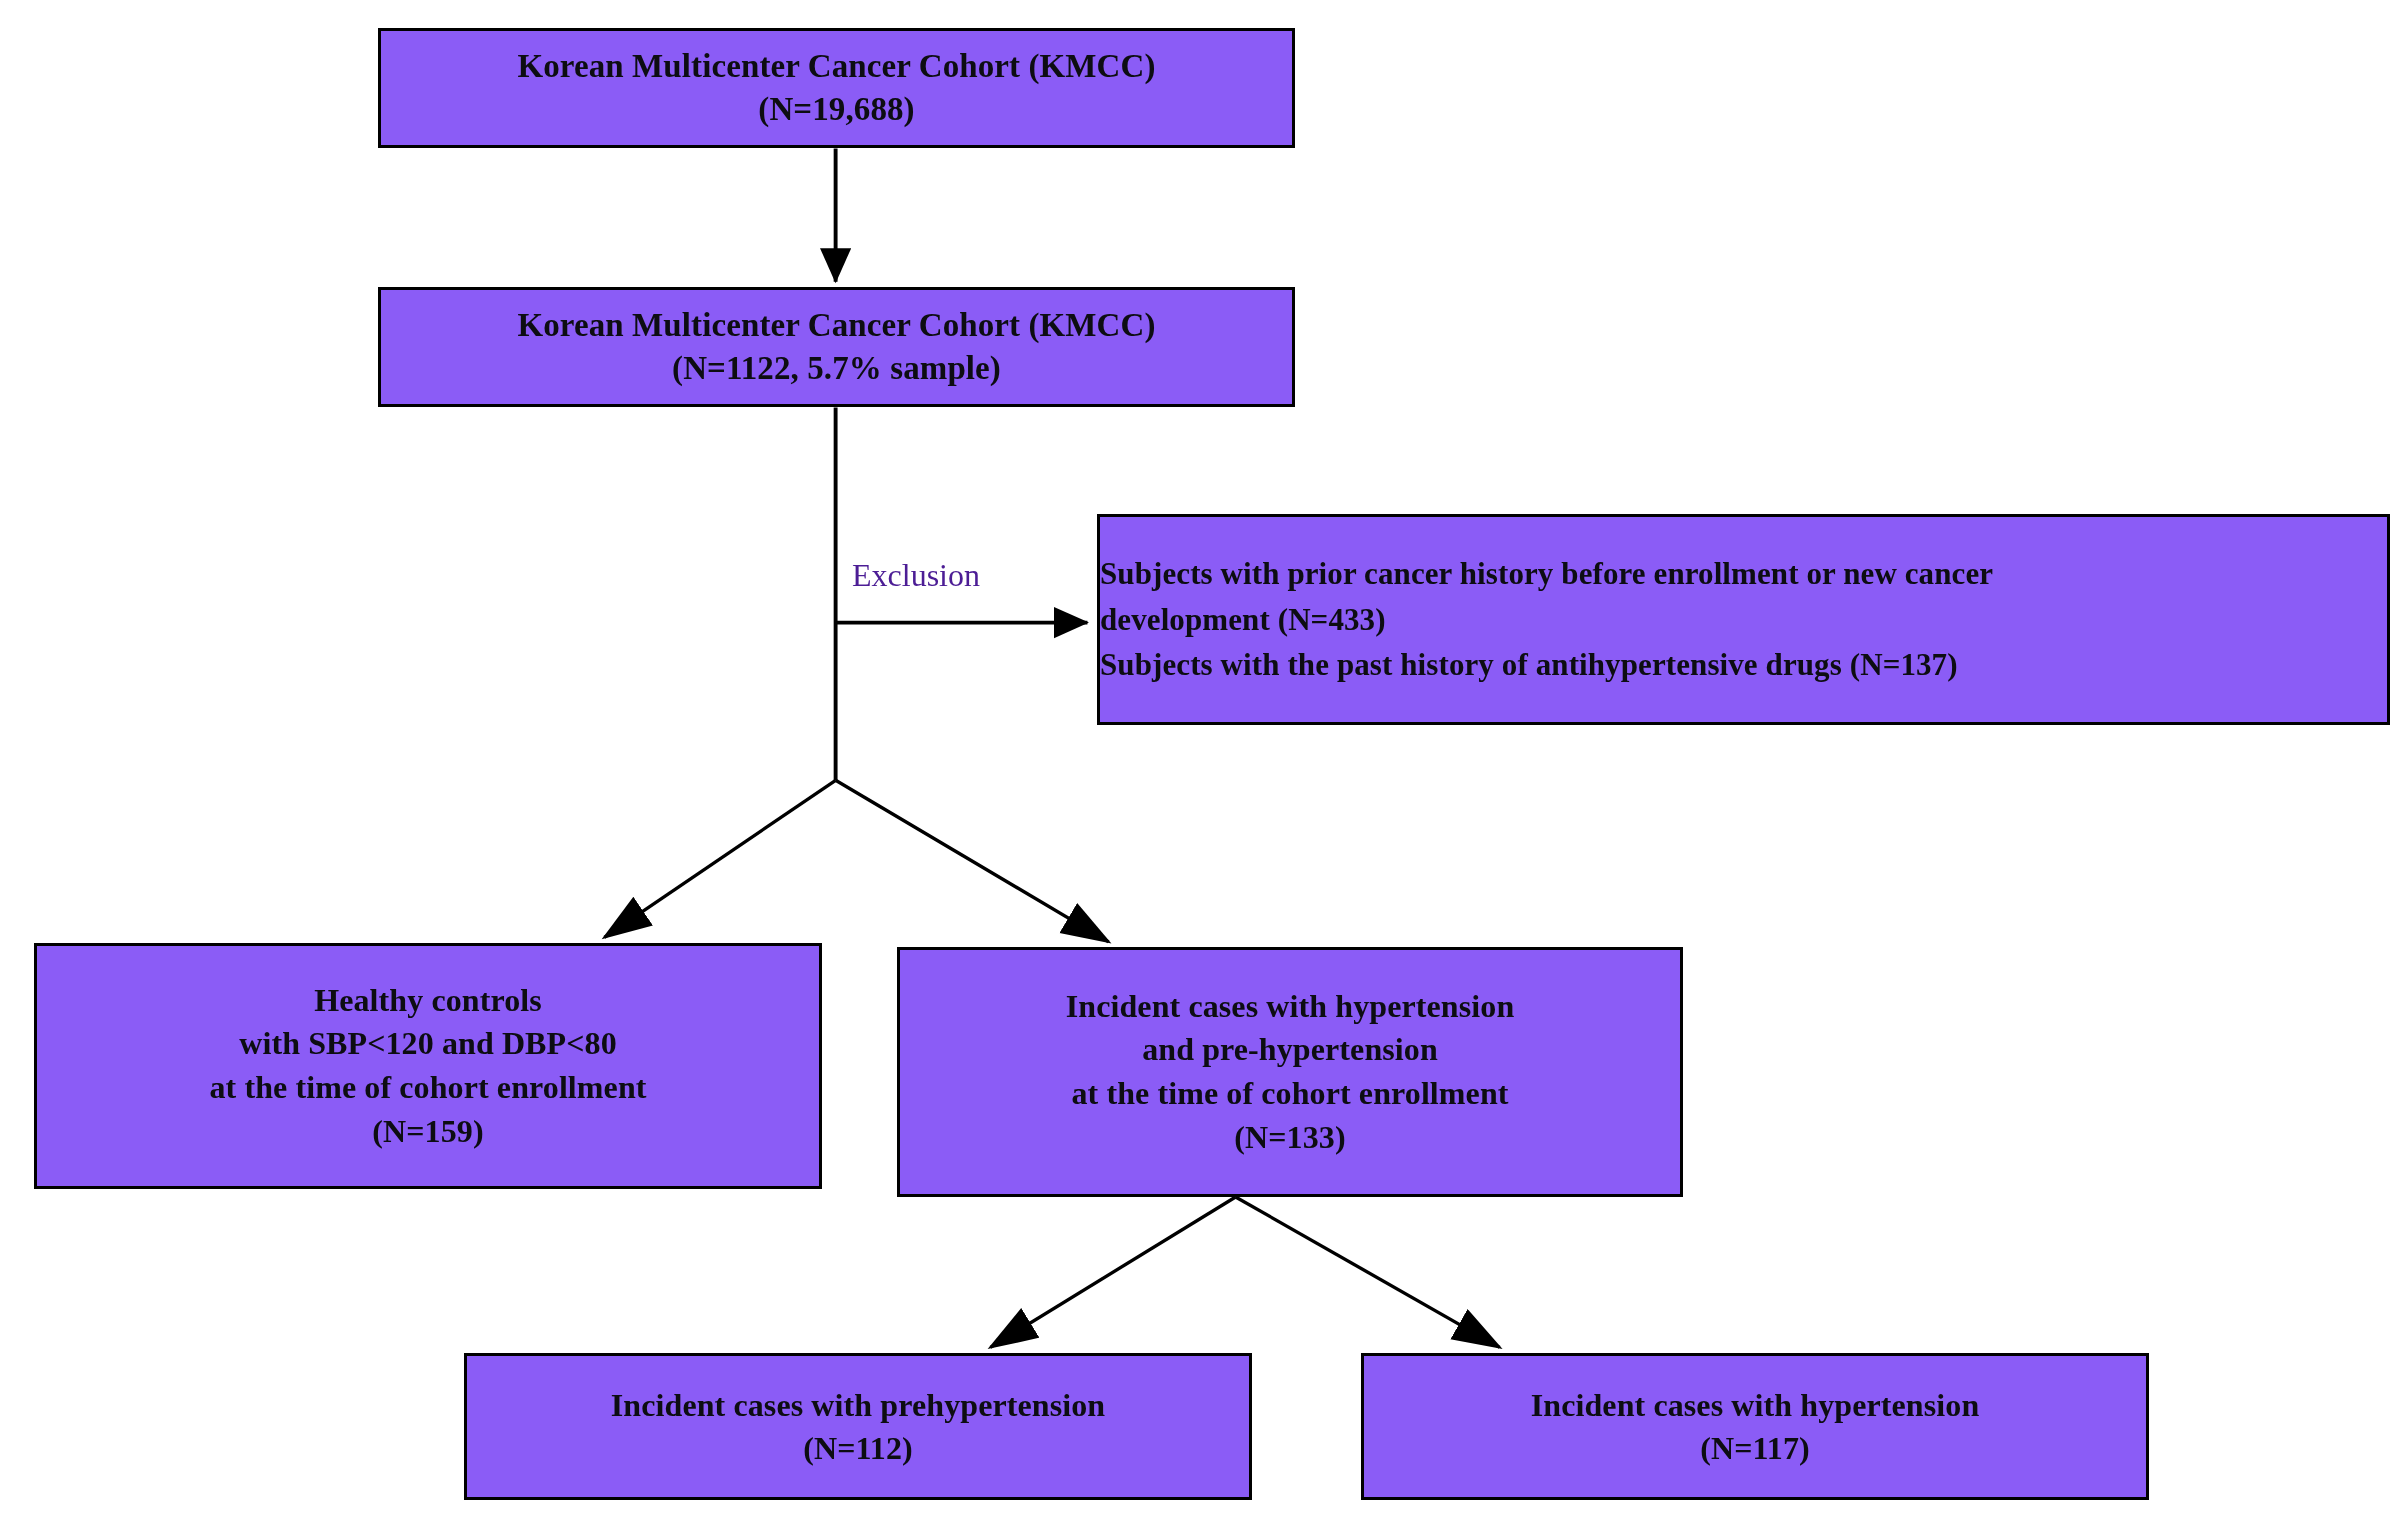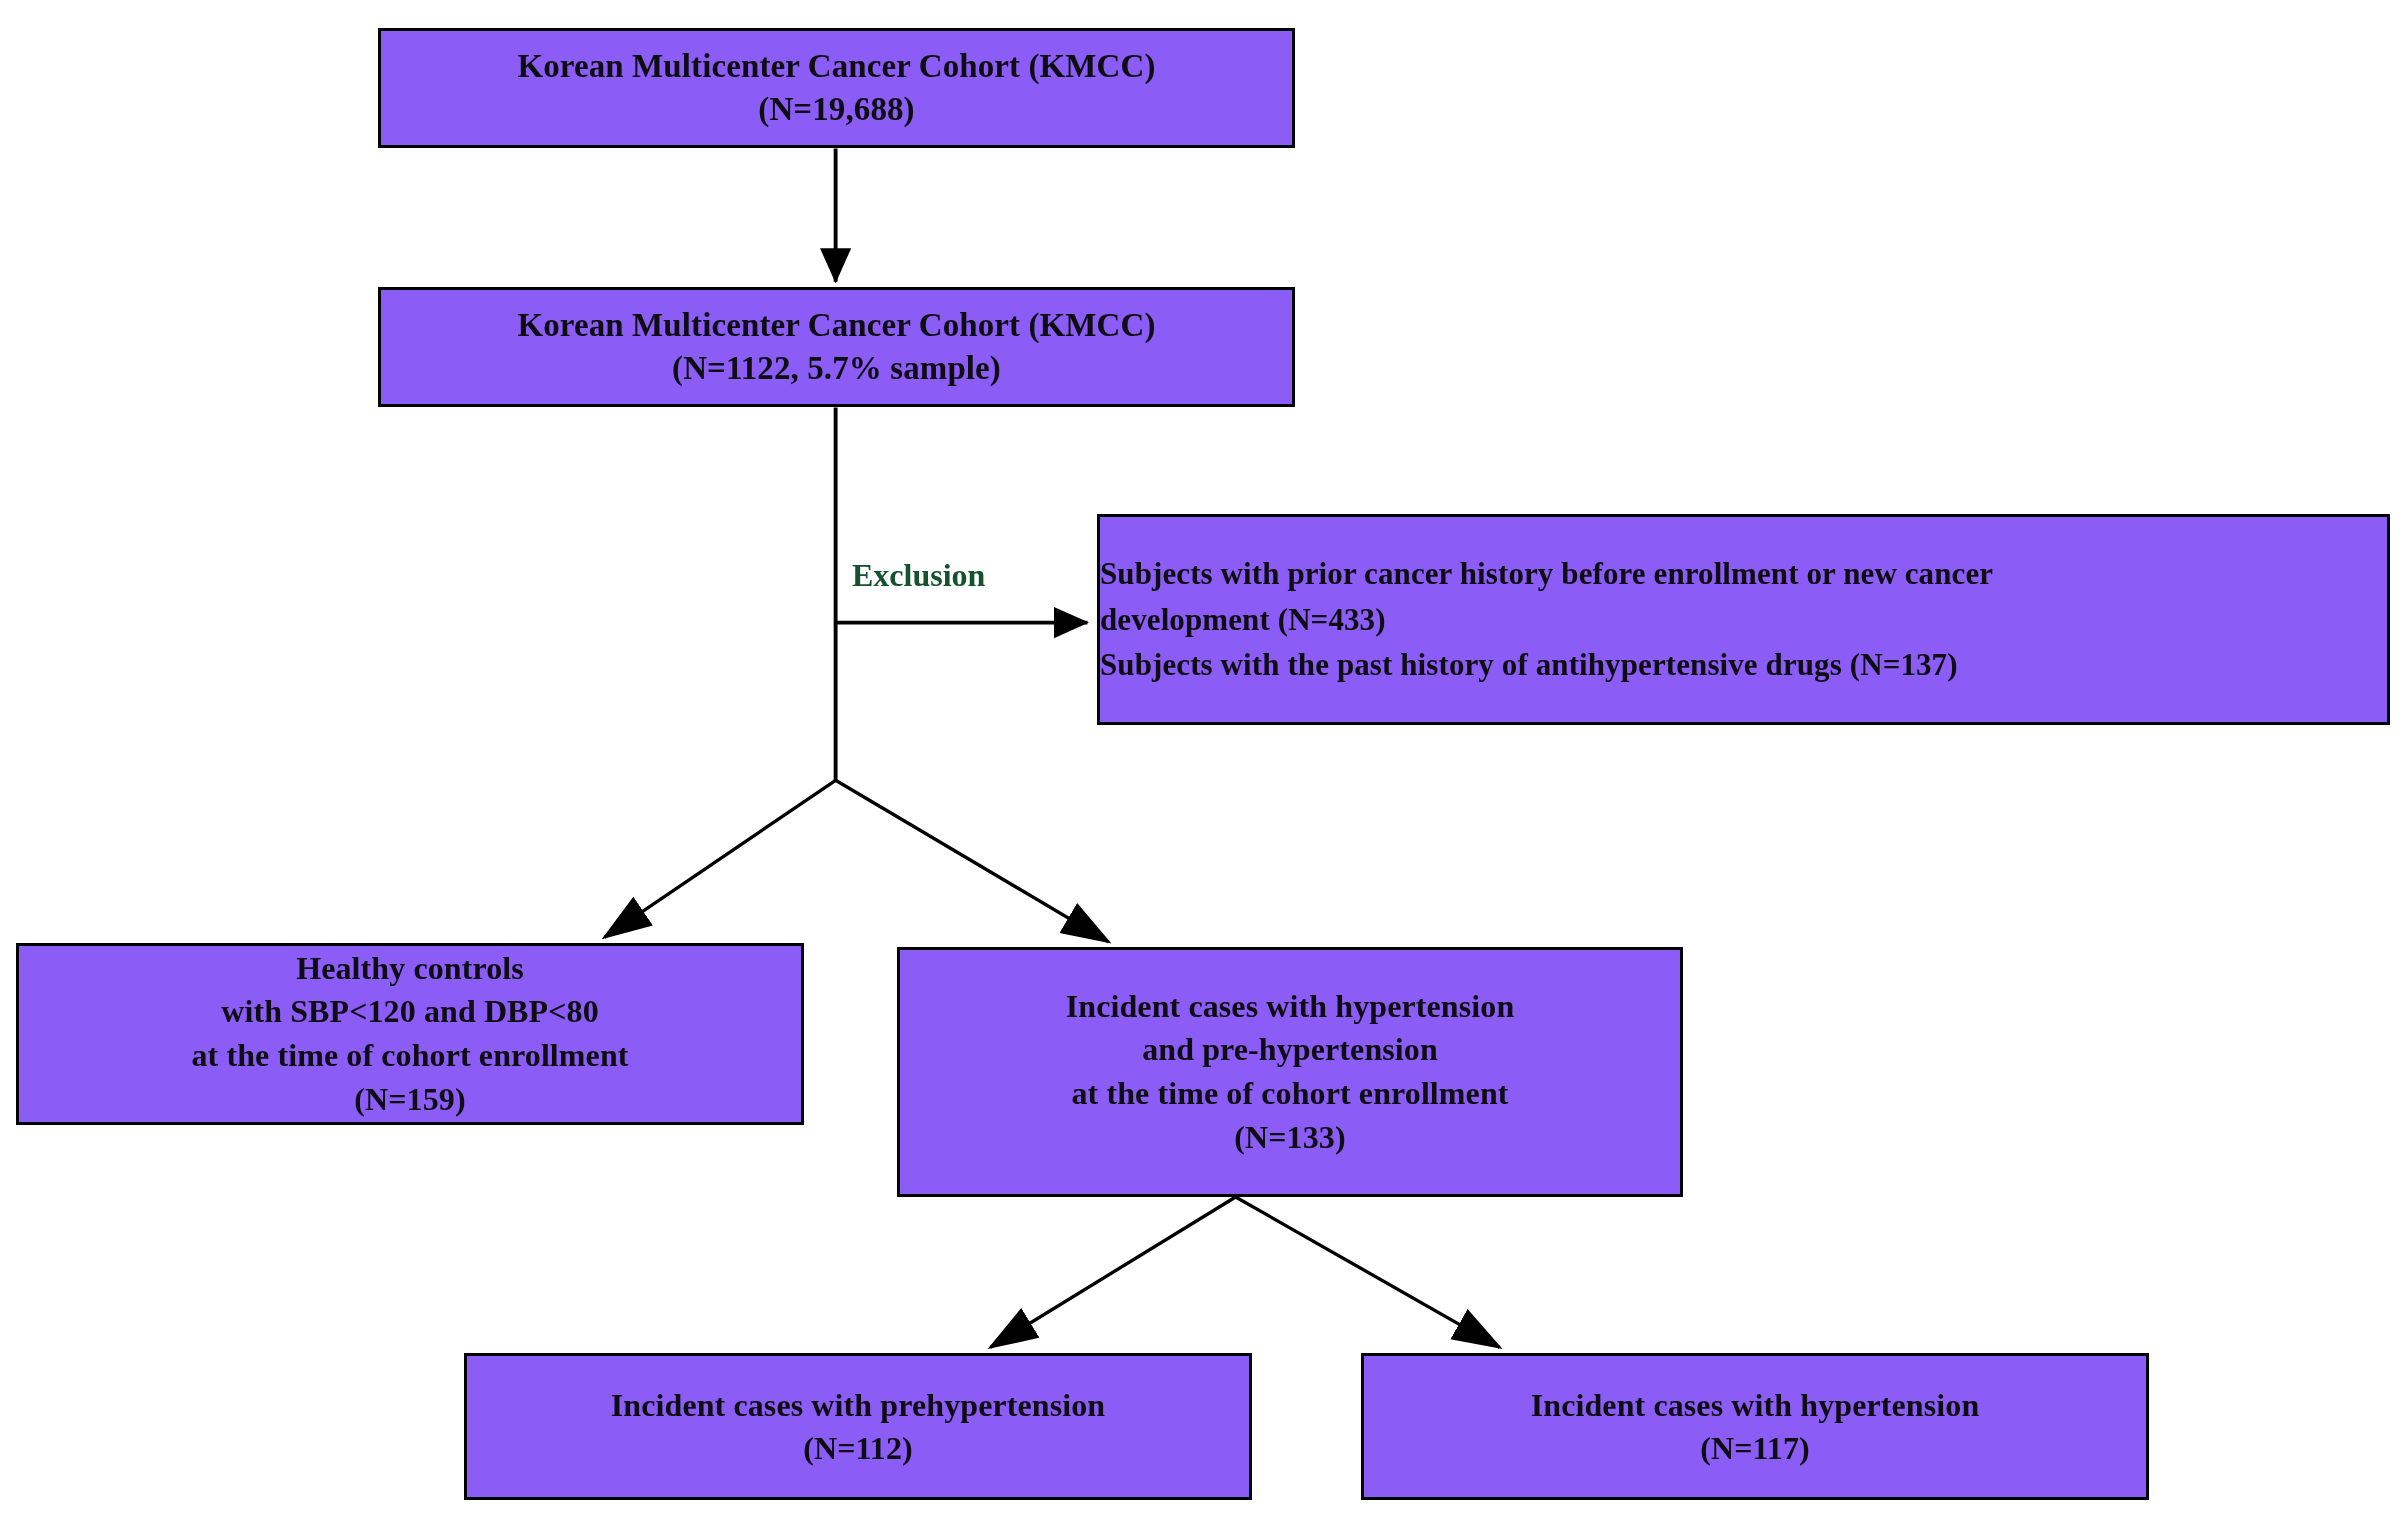--- a/index.html
+++ b/index.html
@@ -61,21 +61,21 @@
   #node-cohort-sample {
     left: 378px;  top: 287px;  width: 917px; height: 120px;
     font-size: 33px;
   }
   #node-exclusion-criteria {
     left: 1097px; top: 514px;  width: 1293px; height: 211px;
     font-size: 31px;
     line-height: 1.48;
   }
   #node-healthy-controls {
-    left: 16px;   top: 943px; width: 788px; height: 182px;
+    left: 34px;   top: 943px; width: 788px; height: 246px;
     font-size: 32px;
     line-height: 1.36;
   }
   #node-incident-cases {
     left: 897px; top: 947px; width: 786px; height: 250px;
     font-size: 32px;
     line-height: 1.36;
   }
   #node-prehypertension {
     left: 464px;  top: 1353px; width: 788px; height: 147px;
@@ -83,24 +83,24 @@
     line-height: 1.34;
   }
   #node-hypertension {
     left: 1361px; top: 1353px; width: 788px; height: 147px;
     font-size: 32px;
     line-height: 1.34;
   }
 
   .edge-label {
     position: absolute;
-    color: #14532d;
+    color: #4c1d95;
     font-family: "Liberation Serif", "DejaVu Serif", serif;
     font-size: 32px;
-    font-weight: bold;
+    font-weight: normal;
     white-space: nowrap;
   }
   #label-exclusion {
     left: 852px;
     top: 557px;
   }
 </style>
 </head>
 <body>
 

